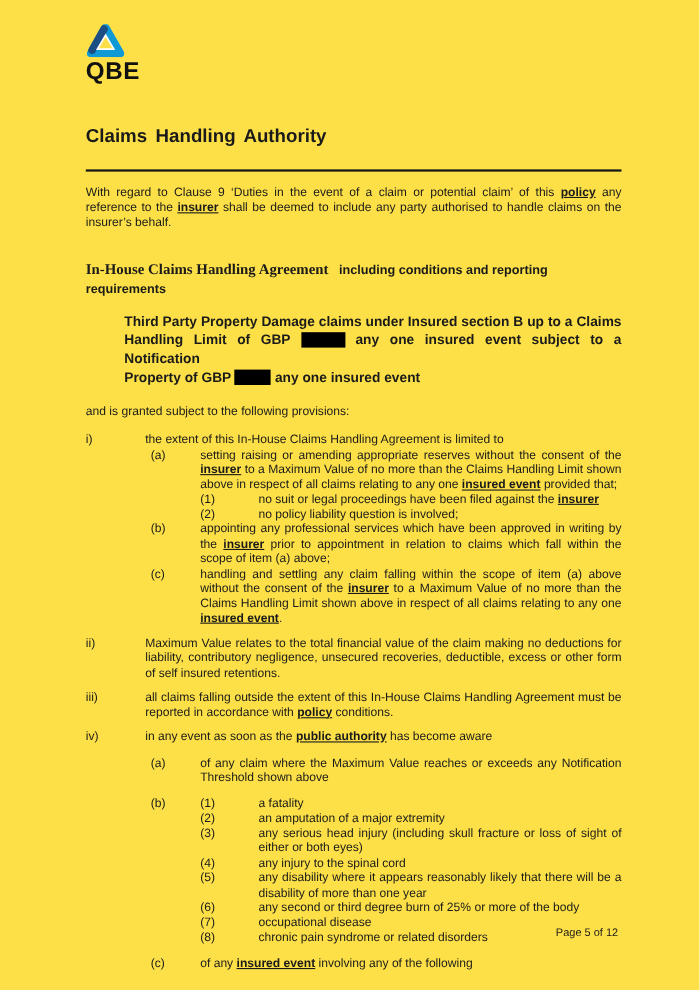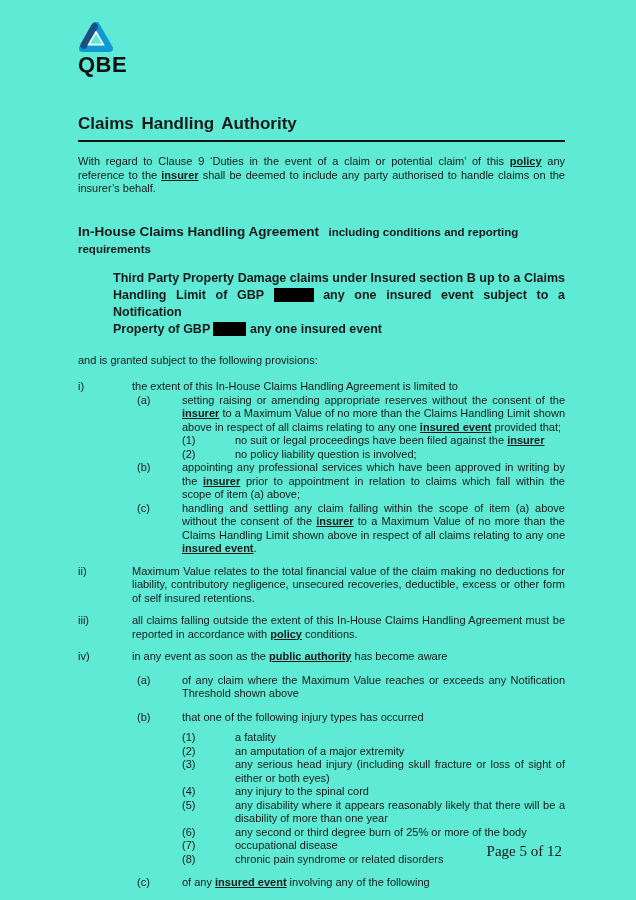--- a/index.html
+++ b/index.html
@@ -1,55 +1,55 @@
 <!DOCTYPE html>
 <html><head>
 <meta charset="utf-8">
 <style>
   html,body{margin:0;padding:0;background:#ffffff;}
   .page{
-    position:relative;width:636px;height:900px;background:#5eead4;overflow:hidden;
+    position:relative;width:636px;height:900px;background:#fde047;overflow:hidden;
     font-family:"Liberation Sans","DejaVu Sans",sans-serif;color:#1a1a1a;
   }
   .content{padding:22px 71px 0 78px;}
   
   .logo{line-height:0;}
   .logo svg{display:block;margin-left:1px;}
   .logo-text{font-size:22px;font-weight:bold;letter-spacing:.5px;color:#111;line-height:24px;margin-top:1px;}
   
   .doc-title{
     margin-top:37px;font-size:17px;font-weight:bold;word-spacing:3px;
-    padding-bottom:6px;border-bottom:2px solid #141414;
+    padding-bottom:20px;border-bottom:2px solid #141414;
   }
   
   .para{margin:13px 0 0 0;font-size:11px;line-height:13.5px;text-align:justify;}
   .para + .para{margin-top:7px;}
   .section-heading{margin-top:27px;line-height:16px;}
-  .sh-main{font-size:13.5px;font-weight:bold;}
+  .sh-main{font-size:13.5px;font-weight:bold;font-family:Liberation Serif, serif;}
   .sh-sub{font-size:11.5px;font-weight:bold;margin-left:5px;}
   .lead{margin-top:7px;}
   .limit{margin-top:13px;font-weight:bold;font-size:12.5px;line-height:17px;margin-left:35px;}
   .limit-line{text-align:justify;}
   .limit-line:not(:last-child){text-align-last:justify;}
   .redact{display:inline-block;background:#000;height:14px;vertical-align:-3px;}
   .prov-intro{margin-top:16px;font-size:11px;line-height:13.5px;}
   .provisions{margin-top:13px;font-size:11px;line-height:13.5px;}
   .item{display:flex;}
   .marker{flex-shrink:0;}
   .lvl1{margin-bottom:9px;}
   .lvl1 > .marker{width:25px;}
   .lvl2{margin-left:5px;}
   .lvl2 > .marker{width:16px;}
   .lvl3 > .marker{width:24px;}
   .ibody{flex:1;min-width:0;margin-left:29px;}
   .itext{text-align:justify;}
   .spaced{margin-top:10px;}
   .spaced > .ibody > .itext + .item{margin-top:7px;}
   .b{font-weight:bold;text-decoration:underline;}
-  .footer{position:absolute;top:843px;right:74px;font-size:15px;color:#1a1a1a;font-family:Liberation Serif, serif;}
+  .footer{position:absolute;top:843px;right:74px;font-size:10px;color:#1a1a1a;}
 </style>
 </head>
 <body>
 
 <div class="page">
   <div class="content">
 
     <div class="logo">
       <svg width="34" height="30" viewBox="0 0 34 30">
         <path d="M17 3 L30.5 26.5 L3.5 26.5 Z" fill="none" stroke-width="7" stroke-linejoin="round" stroke="#0f9ad6"></path>
@@ -134,21 +134,20 @@
             <div class="itext"><span>in any event as soon as the </span><span class="b">public authority</span><span> has become aware</span></div>
             <div class="item lvl2 spaced">
               <span class="marker">(a)</span>
               <div class="ibody">
                 <div class="itext"><span>of any claim where the Maximum Value reaches or exceeds any Notification Threshold shown above</span></div>
               </div>
             </div>
             <div class="item lvl2 spaced">
               <span class="marker">(b)</span>
               <div class="ibody">
-                <div class="itext"><span>that one of the following injury types has occurred</span></div>
                 <div class="item lvl3">
                   <span class="marker">(1)</span>
                   <div class="ibody">
                     <div class="itext"><span>a fatality</span></div>
                   </div>
                 </div>
                 <div class="item lvl3">
                   <span class="marker">(2)</span>
                   <div class="ibody">
                     <div class="itext"><span>an amputation of a major extremity</span></div>

